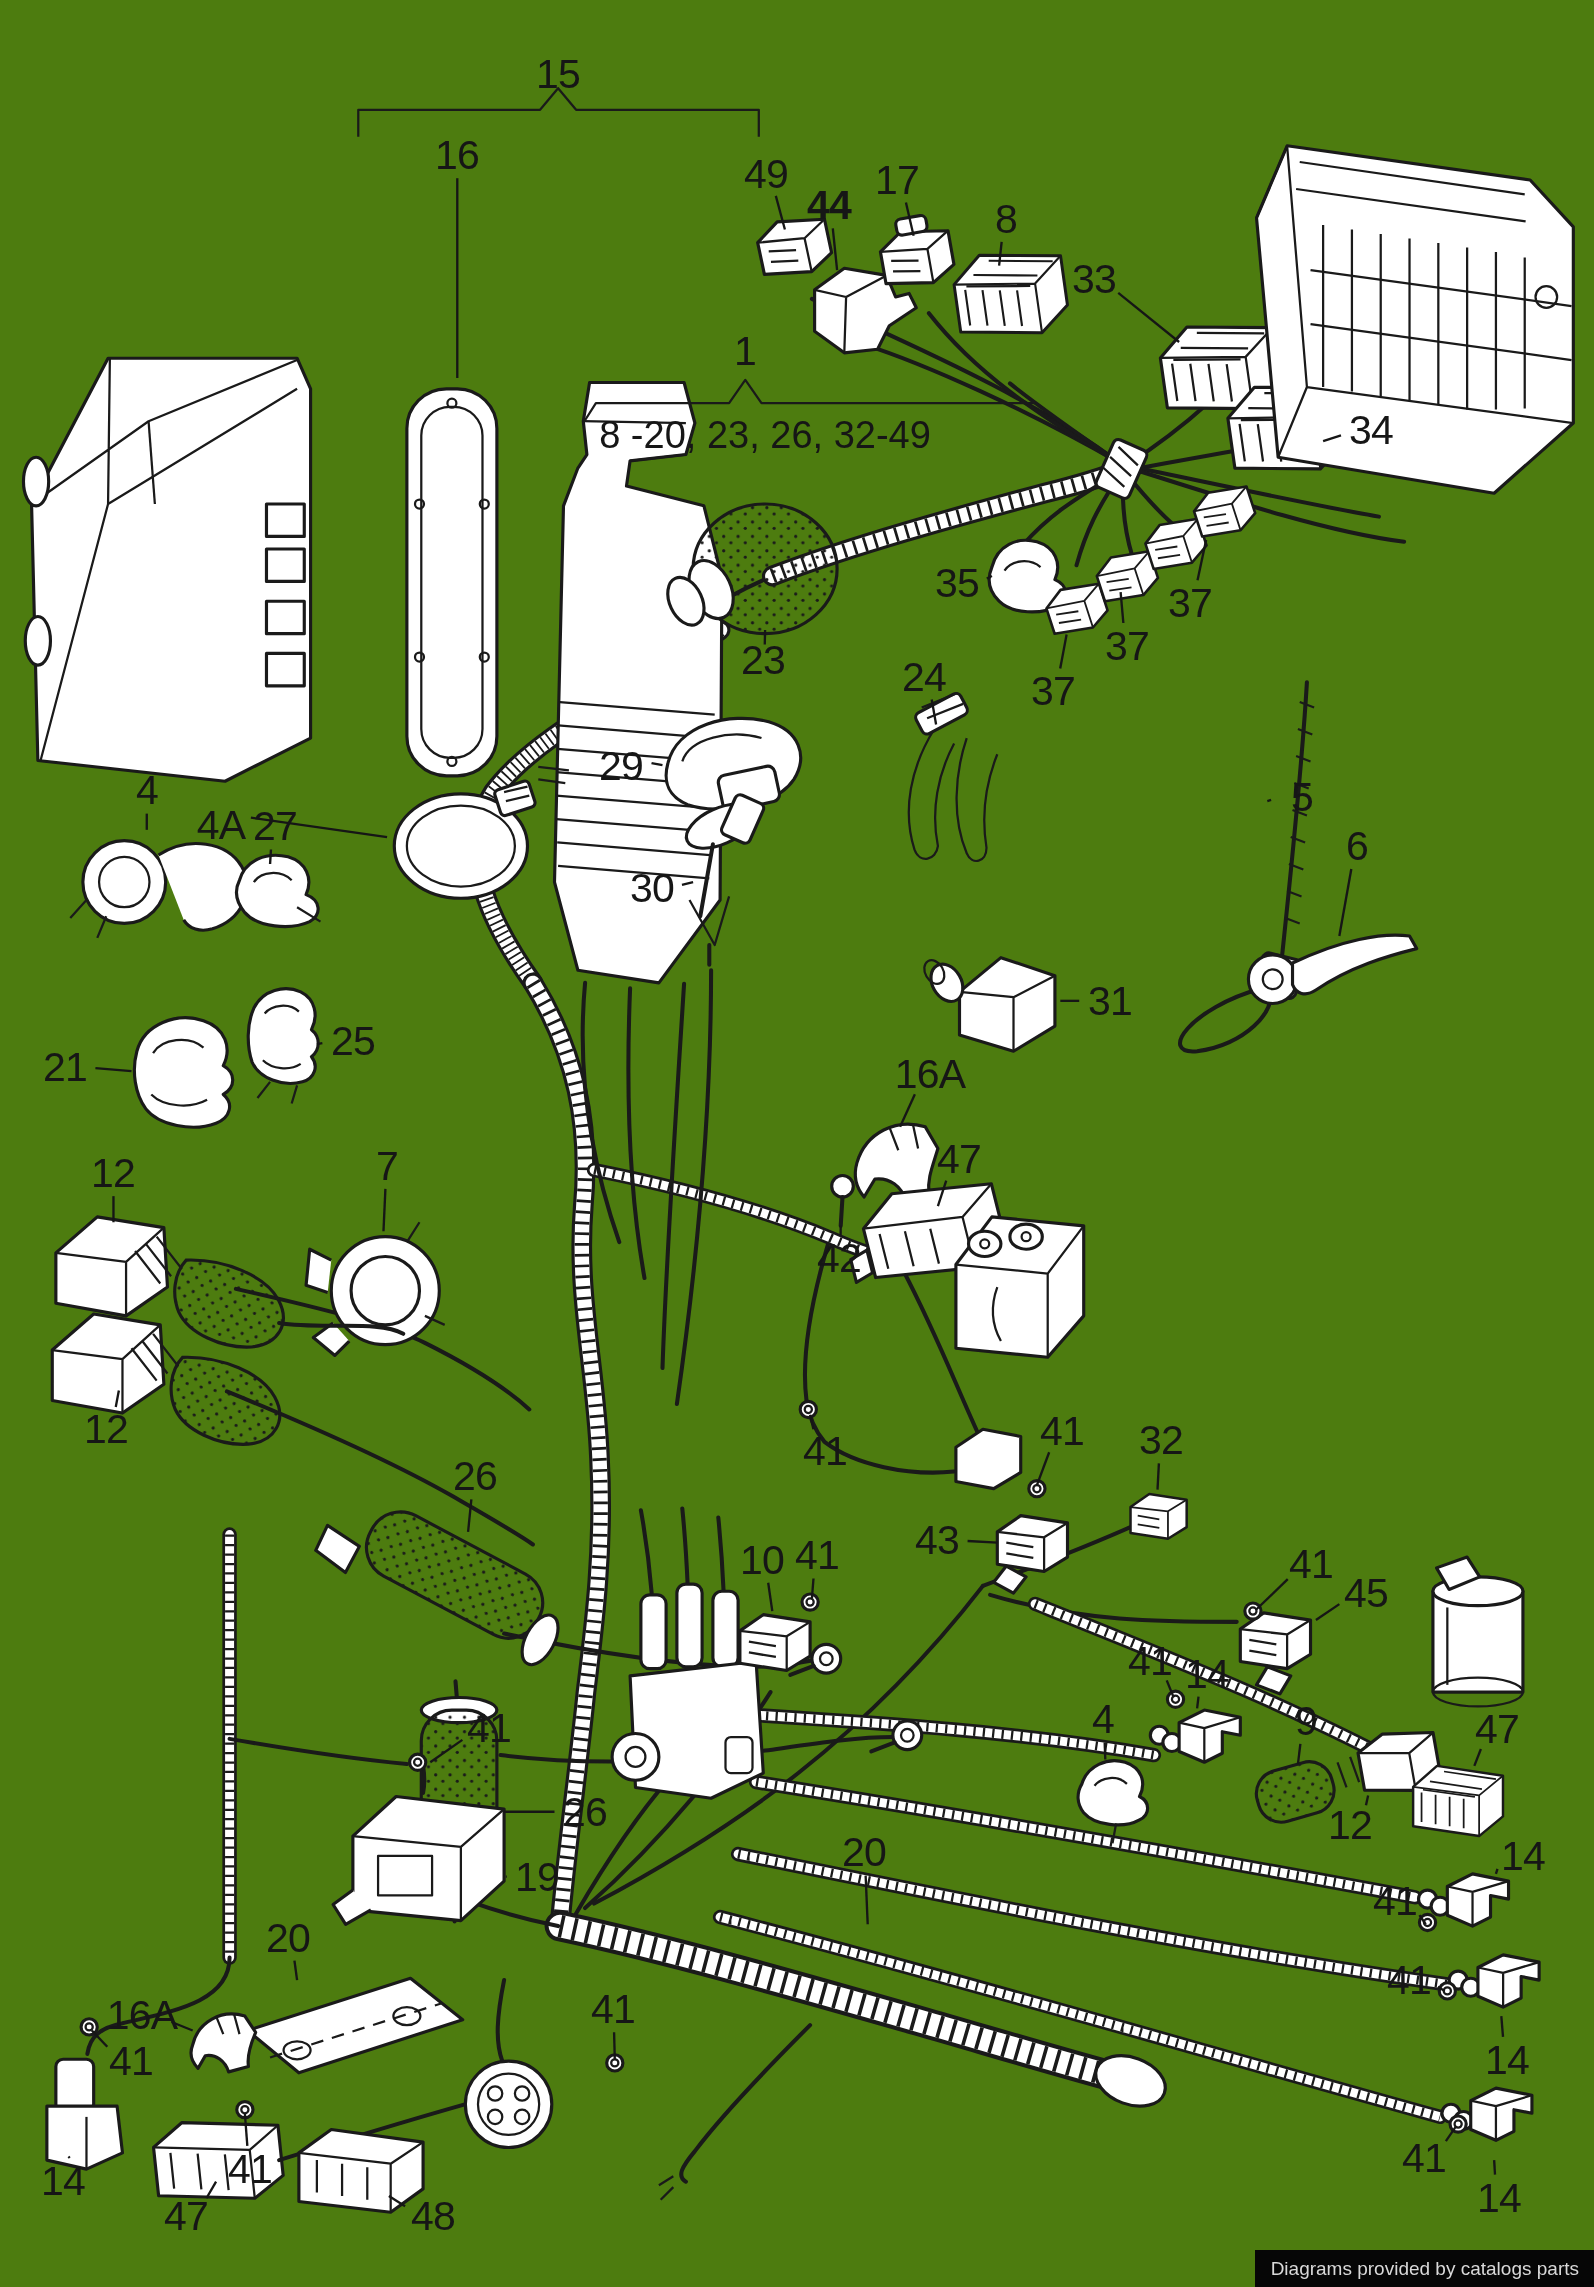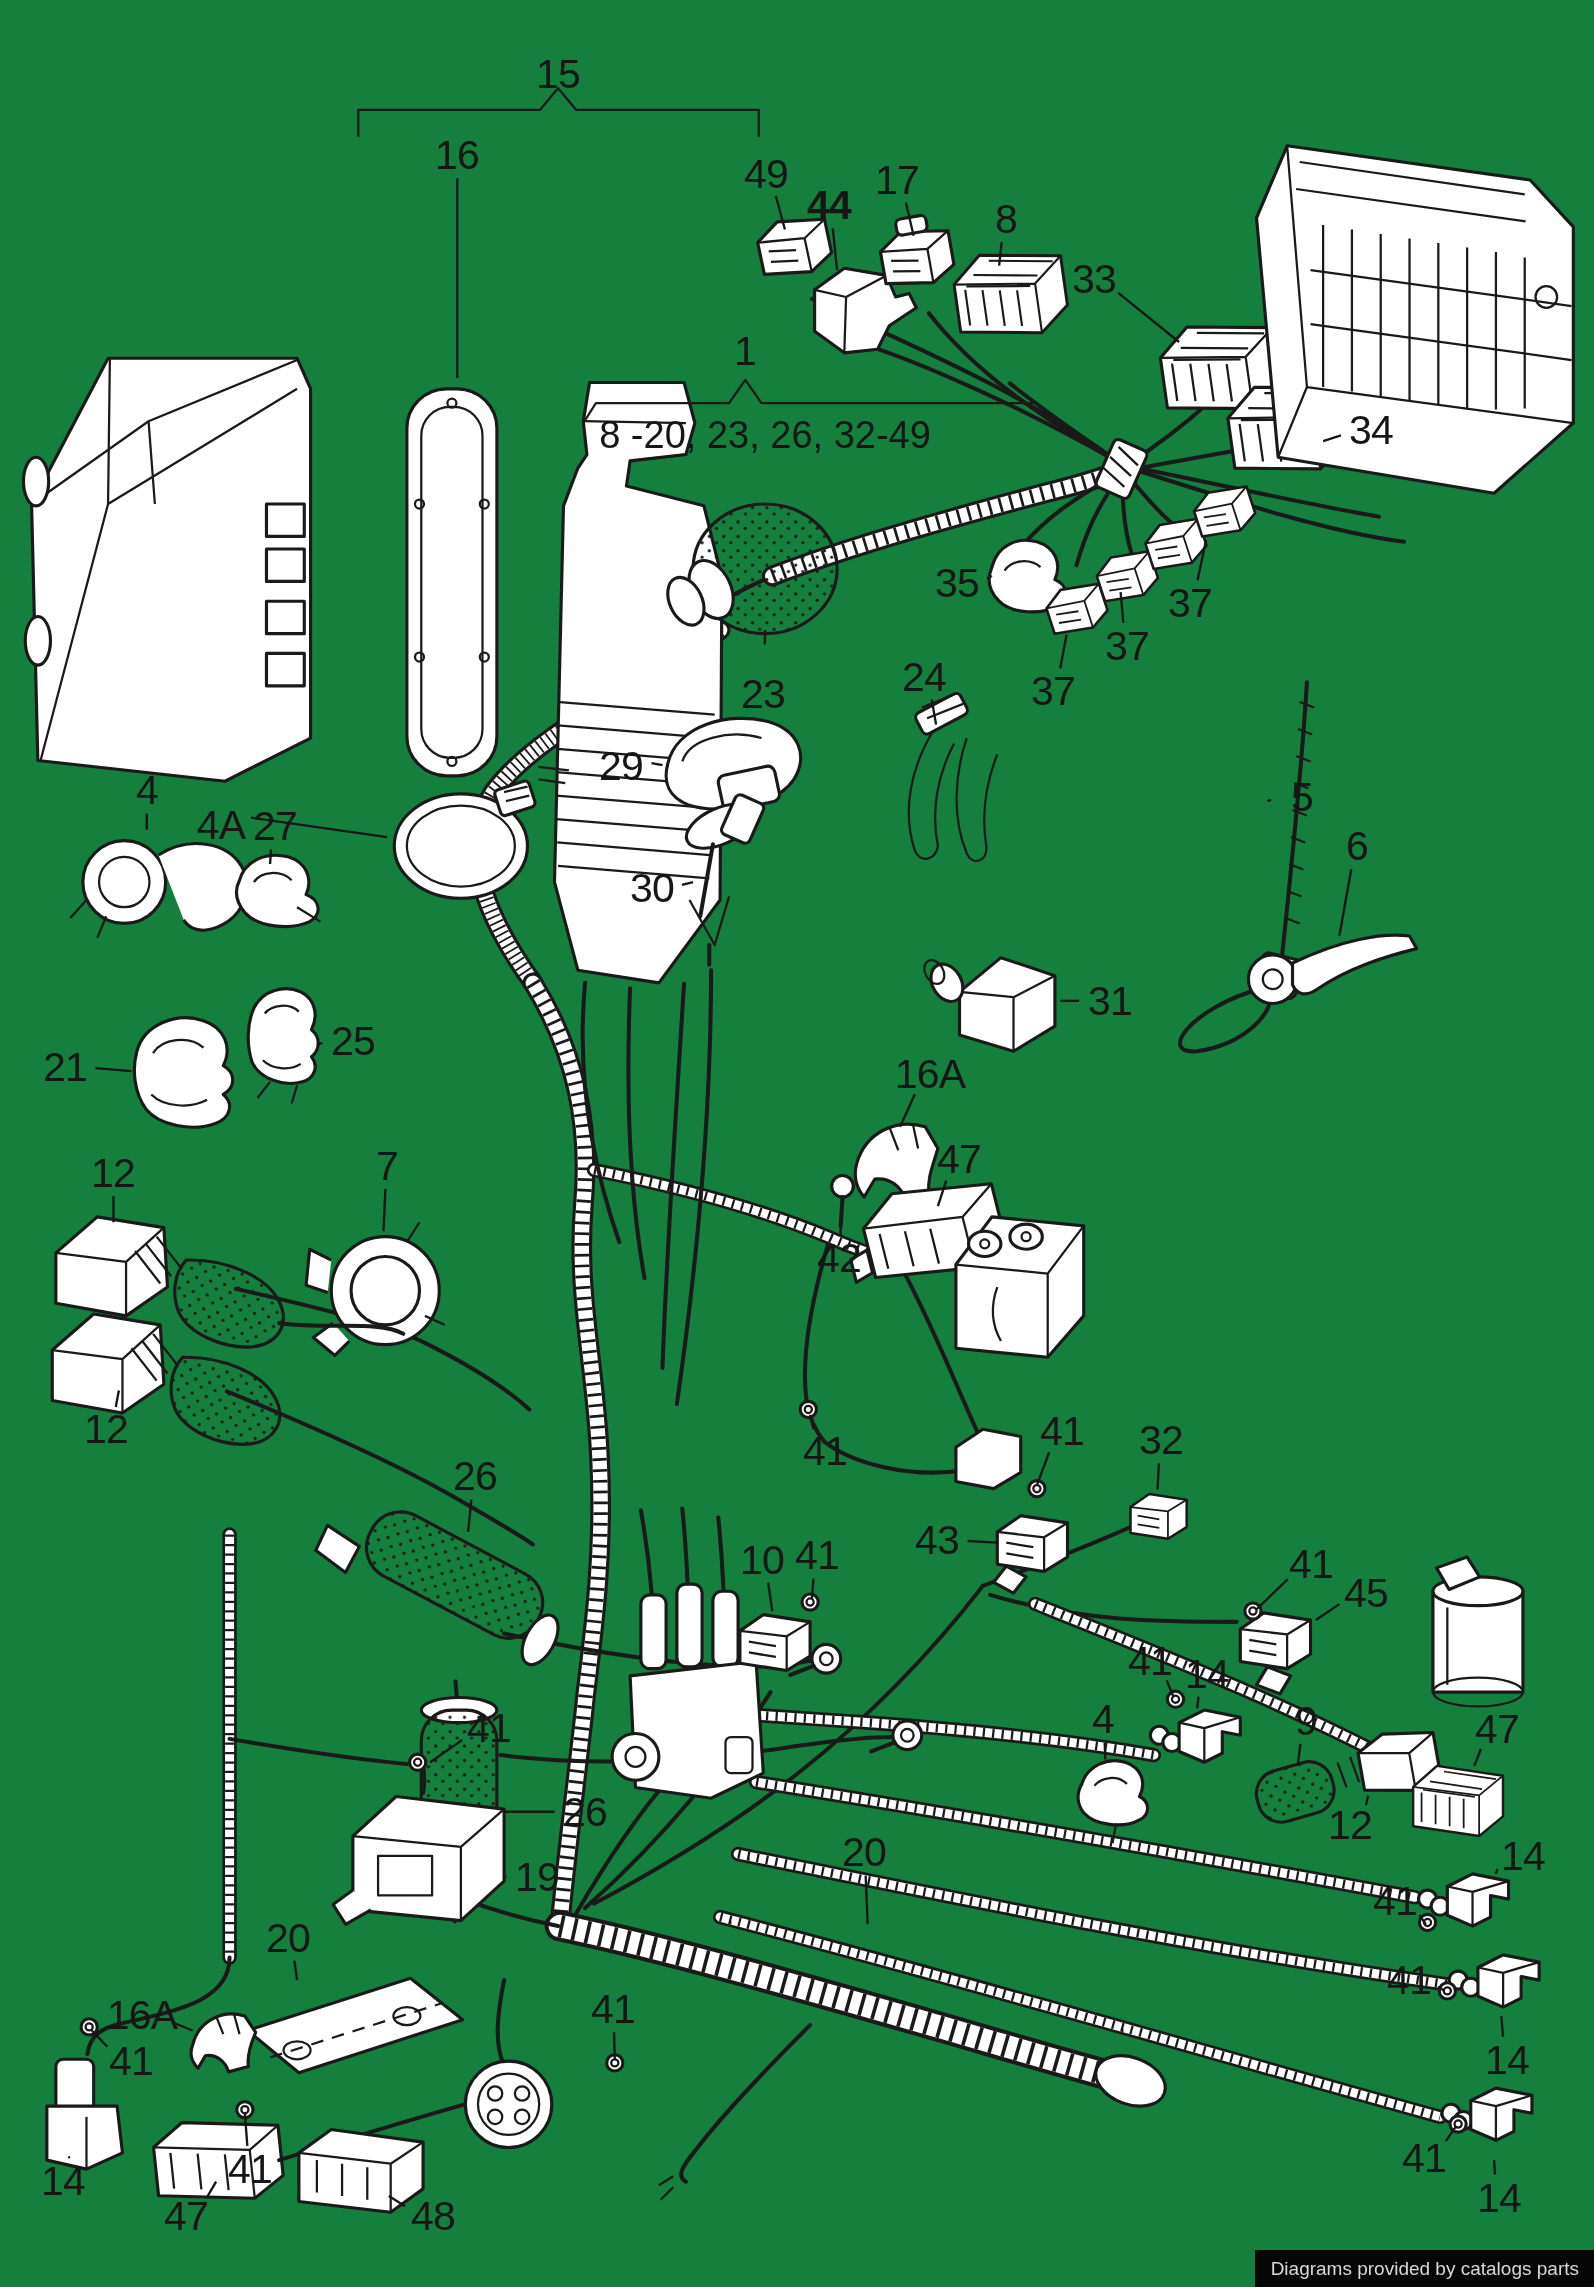--- a/index.html
+++ b/index.html
@@ -1,16 +1,16 @@
 <!DOCTYPE html>
 <html style="font-size:14.4px"><head>
 <meta charset="utf-8">
 <style>
   html,body{margin:0;padding:0;background:#fff}
-  #stage{position:relative;width:1595px;height:2287px;background:#15803d;overflow:hidden;
+  #stage{position:relative;width:1595px;height:2287px;background:#4d7c0f;overflow:hidden;
          font-family:"Liberation Sans",sans-serif}
   #art,#leads{position:absolute;left:0;top:0;width:1595px;height:2287px}
   .callout{position:absolute;transform:translate(-50%,-50%);
            font:400 41px/1 "Liberation Sans",sans-serif;color:#161616;
            letter-spacing:-0.9px;white-space:nowrap;z-index:5}
   .callout.assembly{font-size:38px;letter-spacing:0}
   #footerbar{position:absolute;right:0;bottom:0;height:37px;min-width:257px;
              background:#060606;color:#d9d9d9;display:flex;align-items:center;
              justify-content:center;padding:0 16px;
              font:400 19px/1 "Liberation Sans",sans-serif;z-index:9}
@@ -557,21 +557,21 @@
       <div class="callout" style="left: 897px; top: 180px;">17</div>
       <div class="callout" style="left: 1006px; top: 219px;">8</div>
       <div class="callout" style="left: 1094px; top: 279px;">33</div>
       <div class="callout" style="left: 1371px; top: 430px;">34</div>
       <div class="callout" style="left: 745px; top: 351px;">1</div>
       <div class="callout assembly" style="left: 765px; top: 435px;">8 -20, 23, 26, 32-49</div>
       <div class="callout" style="left: 957px; top: 583px;">35</div>
       <div class="callout" style="left: 1053px; top: 691px;">37</div>
       <div class="callout" style="left: 1127px; top: 646px;">37</div>
       <div class="callout" style="left: 1190px; top: 603px;">37</div>
-      <div class="callout" style="left: 763px; top: 694px;">23</div>
+      <div class="callout" style="left: 763px; top: 660px;">23</div>
       <div class="callout" style="left: 924px; top: 677px;">24</div>
       <div class="callout" style="left: 1302px; top: 797px;">5</div>
       <div class="callout" style="left: 1357px; top: 846px;">6</div>
       <div class="callout" style="left: 621px; top: 766px;">29</div>
       <div class="callout" style="left: 652px; top: 888px;">30</div>
       <div class="callout" style="left: 1110px; top: 1001px;">31</div>
       <div class="callout" style="left: 147px; top: 790px;">4</div>
       <div class="callout" style="left: 275px; top: 826px;">27</div>
       <div class="callout" style="left: 65px; top: 1067px;">21</div>
       <div class="callout" style="left: 353px; top: 1041px;">25</div>

